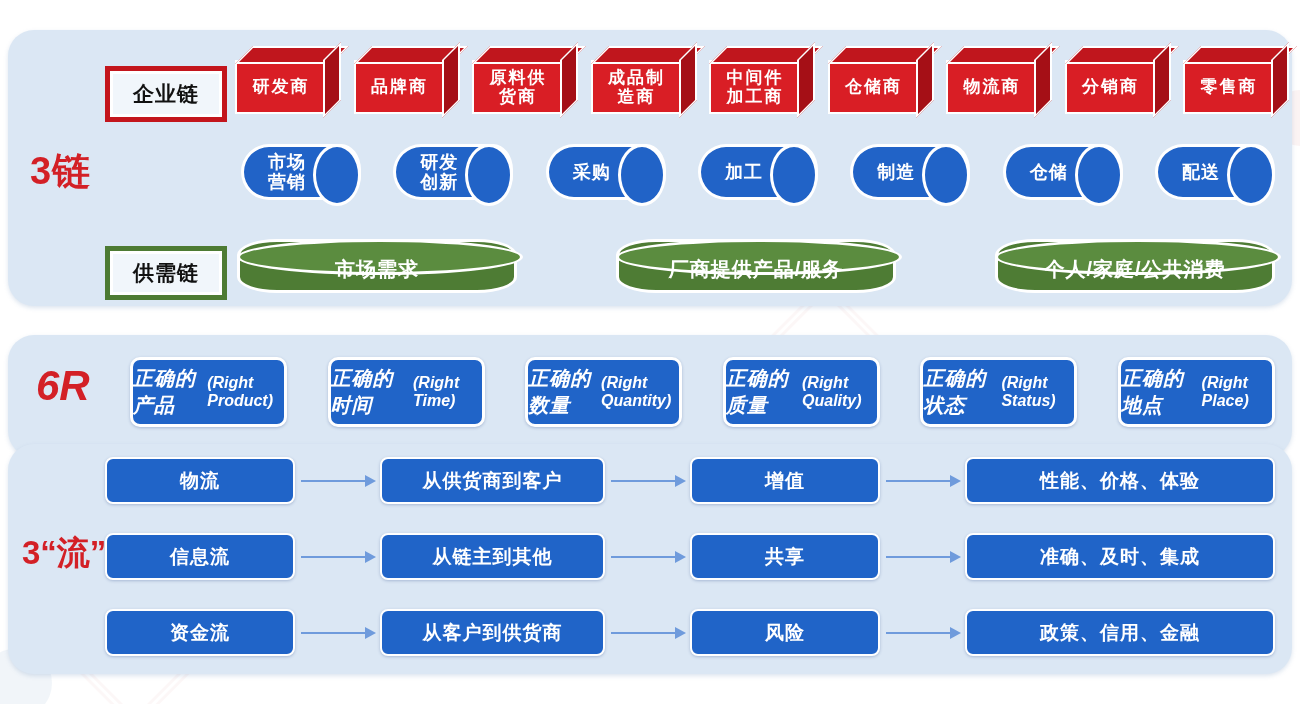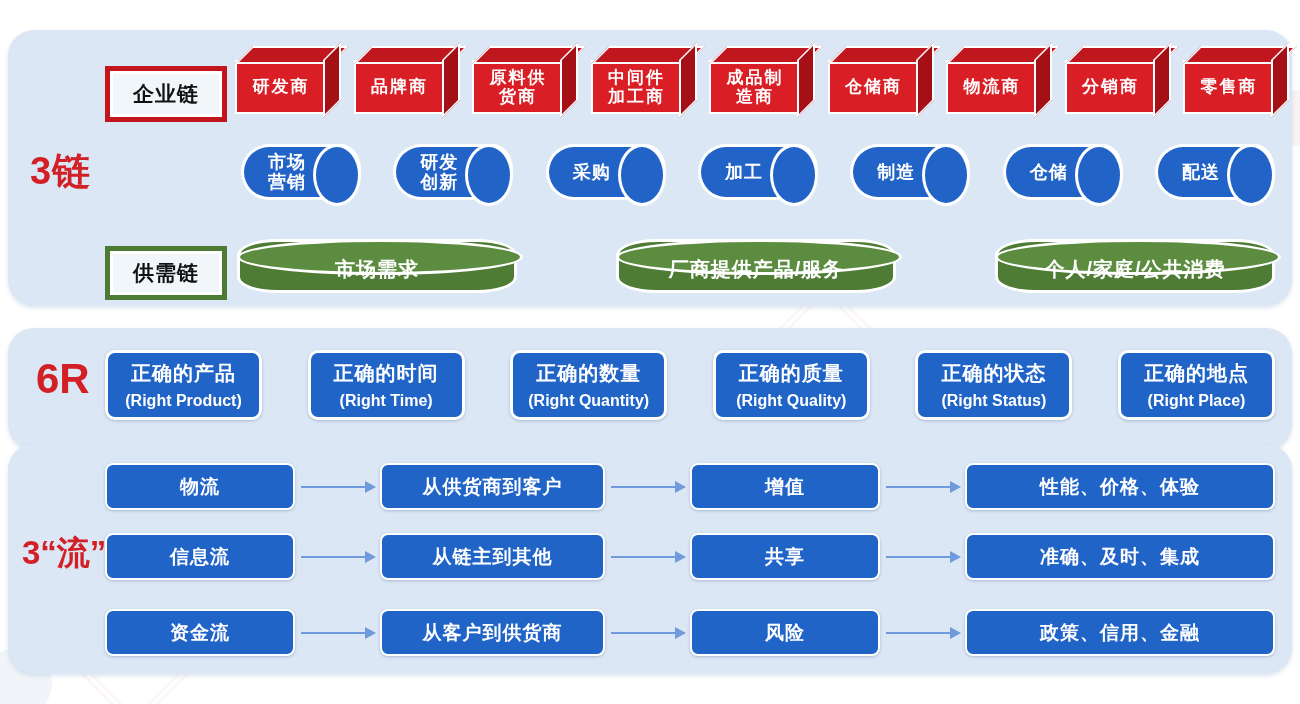--- a/index.html
+++ b/index.html
@@ -4,21 +4,21 @@
 <style>
   * { margin:0; padding:0; box-sizing:border-box; }
   html,body { width:1300px; height:704px; background:#ffffff; overflow:hidden;
     font-family:"Liberation Sans","DejaVu Sans",sans-serif; }
   .stage { position:relative; width:1300px; height:704px; background:#ffffff; }
 
   
   .panel { position:absolute; left:8px; width:1284px; background:#dbe7f4;
     border-radius:26px; box-shadow:0 2px 4px rgba(120,150,190,.25); }
   .panel1 { top:30px;  height:276px; }
-  .panel2 { top:328px; height:122px; }
+  .panel2 { top:335px; height:122px;font-style:italic; }
   .panel3 { top:444px; height:230px; }
 
   .seclbl { position:absolute; color:#d32026; font-weight:800; line-height:1; }
   .lbl-3chain { left:22px; top:122px; font-size:38px; letter-spacing:1px; }
   .lbl-6r    { left:28px; top:30px;  font-size:42px; }
   .lbl-3flow { left:14px; top:92px;  font-size:33px; }
 
   
   .hdr { position:absolute; left:97px; width:122px; display:flex; align-items:center;
     justify-content:center; background:#f1f6fb; box-shadow:inset 0 0 0 3px #ffffff;
@@ -27,21 +27,21 @@
   .hdr-blue  { top:114px; height:56px; border:5px solid #1d5fc4; }
   .hdr-green { top:200px; height:54px; border:5px solid #4d7b33; }
 
   
   .row { position:absolute; display:flex; justify-content:space-between; }
   .row-ent  { left:227px; top:30px;  width:1040px; height:54px; }
   .row-val  { left:233px; top:114px; width:1034px; height:56px; }
   .row-dem  { left:229px; top:209px; width:1038px; height:54px; }
   .row-6r   { left:97px;  top:22px;  width:1170px; height:70px; }
   .row-flow { left:97px;  width:1170px; height:47px; display:flex; position:absolute; }
-  .row-flow.r1 { top:19px; } .row-flow.r2 { top:89px; } .row-flow.r3 { top:165px; }
+  .row-flow.r1 { top:13px; } .row-flow.r2 { top:89px; } .row-flow.r3 { top:165px; }
 
   
   .rbox { position:relative; width:92px; height:54px; background:#d91e25;
     border:2px solid #fff; }
   .rbox::before { content:""; position:absolute; left:-2px; top:-16px;
     width:calc(100% + 4px); height:14px; background:#c0161d; border:2px solid #fff;
     transform:skewX(-45deg); transform-origin:bottom left; }
   .rbox::after { content:""; position:absolute; top:-2px; right:-16px; width:14px;
     height:calc(100% + 4px); background:#a50f16; border:2px solid #fff;
     transform:skewY(-45deg); transform-origin:left; }
@@ -67,22 +67,22 @@
     border:3px solid #fff; border-radius:40px / 16px; }
   .disk::before { content:""; position:absolute; top:-3px; left:-3px;
     width:calc(100% + 6px); height:30px; background:#5b8c3f; border:3px solid #fff;
     border-radius:50%; }
   .disk .lbl { position:absolute; inset:0; top:6px; display:flex; align-items:center;
     justify-content:center; color:#fff; font-weight:700; font-size:20px;
     letter-spacing:1px; z-index:2; }
 
   
   .card6r { width:157px; height:70px; background:#2064c8; border:3px solid #fff;
-    border-radius:10px; display:flex; flex-direction:column; align-items:center;
-    justify-content:center; gap:5px; color:#fff; box-shadow:0 1px 3px rgba(50,80,140,.3); }
+    border-radius:10px; display:flex; flex-direction:row; align-items:center;
+    justify-content:center; gap:5px; color:#fff; box-shadow:0 1px 3px rgba(50,80,140,.3);margin-left:25px; }
   .card6r .zh { font-weight:700; font-size:20px; letter-spacing:1px; }
   .card6r .en { font-weight:700; font-size:16px; }
 
   
   .fbox { height:47px; background:#2064c8; border:2.5px solid #fff; border-radius:8px;
     display:flex; align-items:center; justify-content:center; color:#fff;
     font-weight:700; font-size:19px; letter-spacing:1px;
     box-shadow:0 1px 3px rgba(50,80,140,.3); }
   .w1 { width:190px; } .w2 { width:225px; } .w3 { width:190px; } .w4 { width:310px; }
   .arrow { flex:1; position:relative; }
@@ -127,26 +127,26 @@
             <span>品牌商</span>
           </div>
         </div>
       <div class="rbox">
           <div class="lbl">
             <span>原料供货商</span>
           </div>
         </div>
       <div class="rbox">
           <div class="lbl">
+            <span>成品制造商</span>
+          </div>
+        </div>
+      <div class="rbox">
+          <div class="lbl">
             <span>中间件加工商</span>
-          </div>
-        </div>
-      <div class="rbox">
-          <div class="lbl">
-            <span>成品制造商</span>
           </div>
         </div>
       <div class="rbox">
           <div class="lbl">
             <span>仓储商</span>
           </div>
         </div>
       <div class="rbox">
           <div class="lbl">
             <span>物流商</span>

